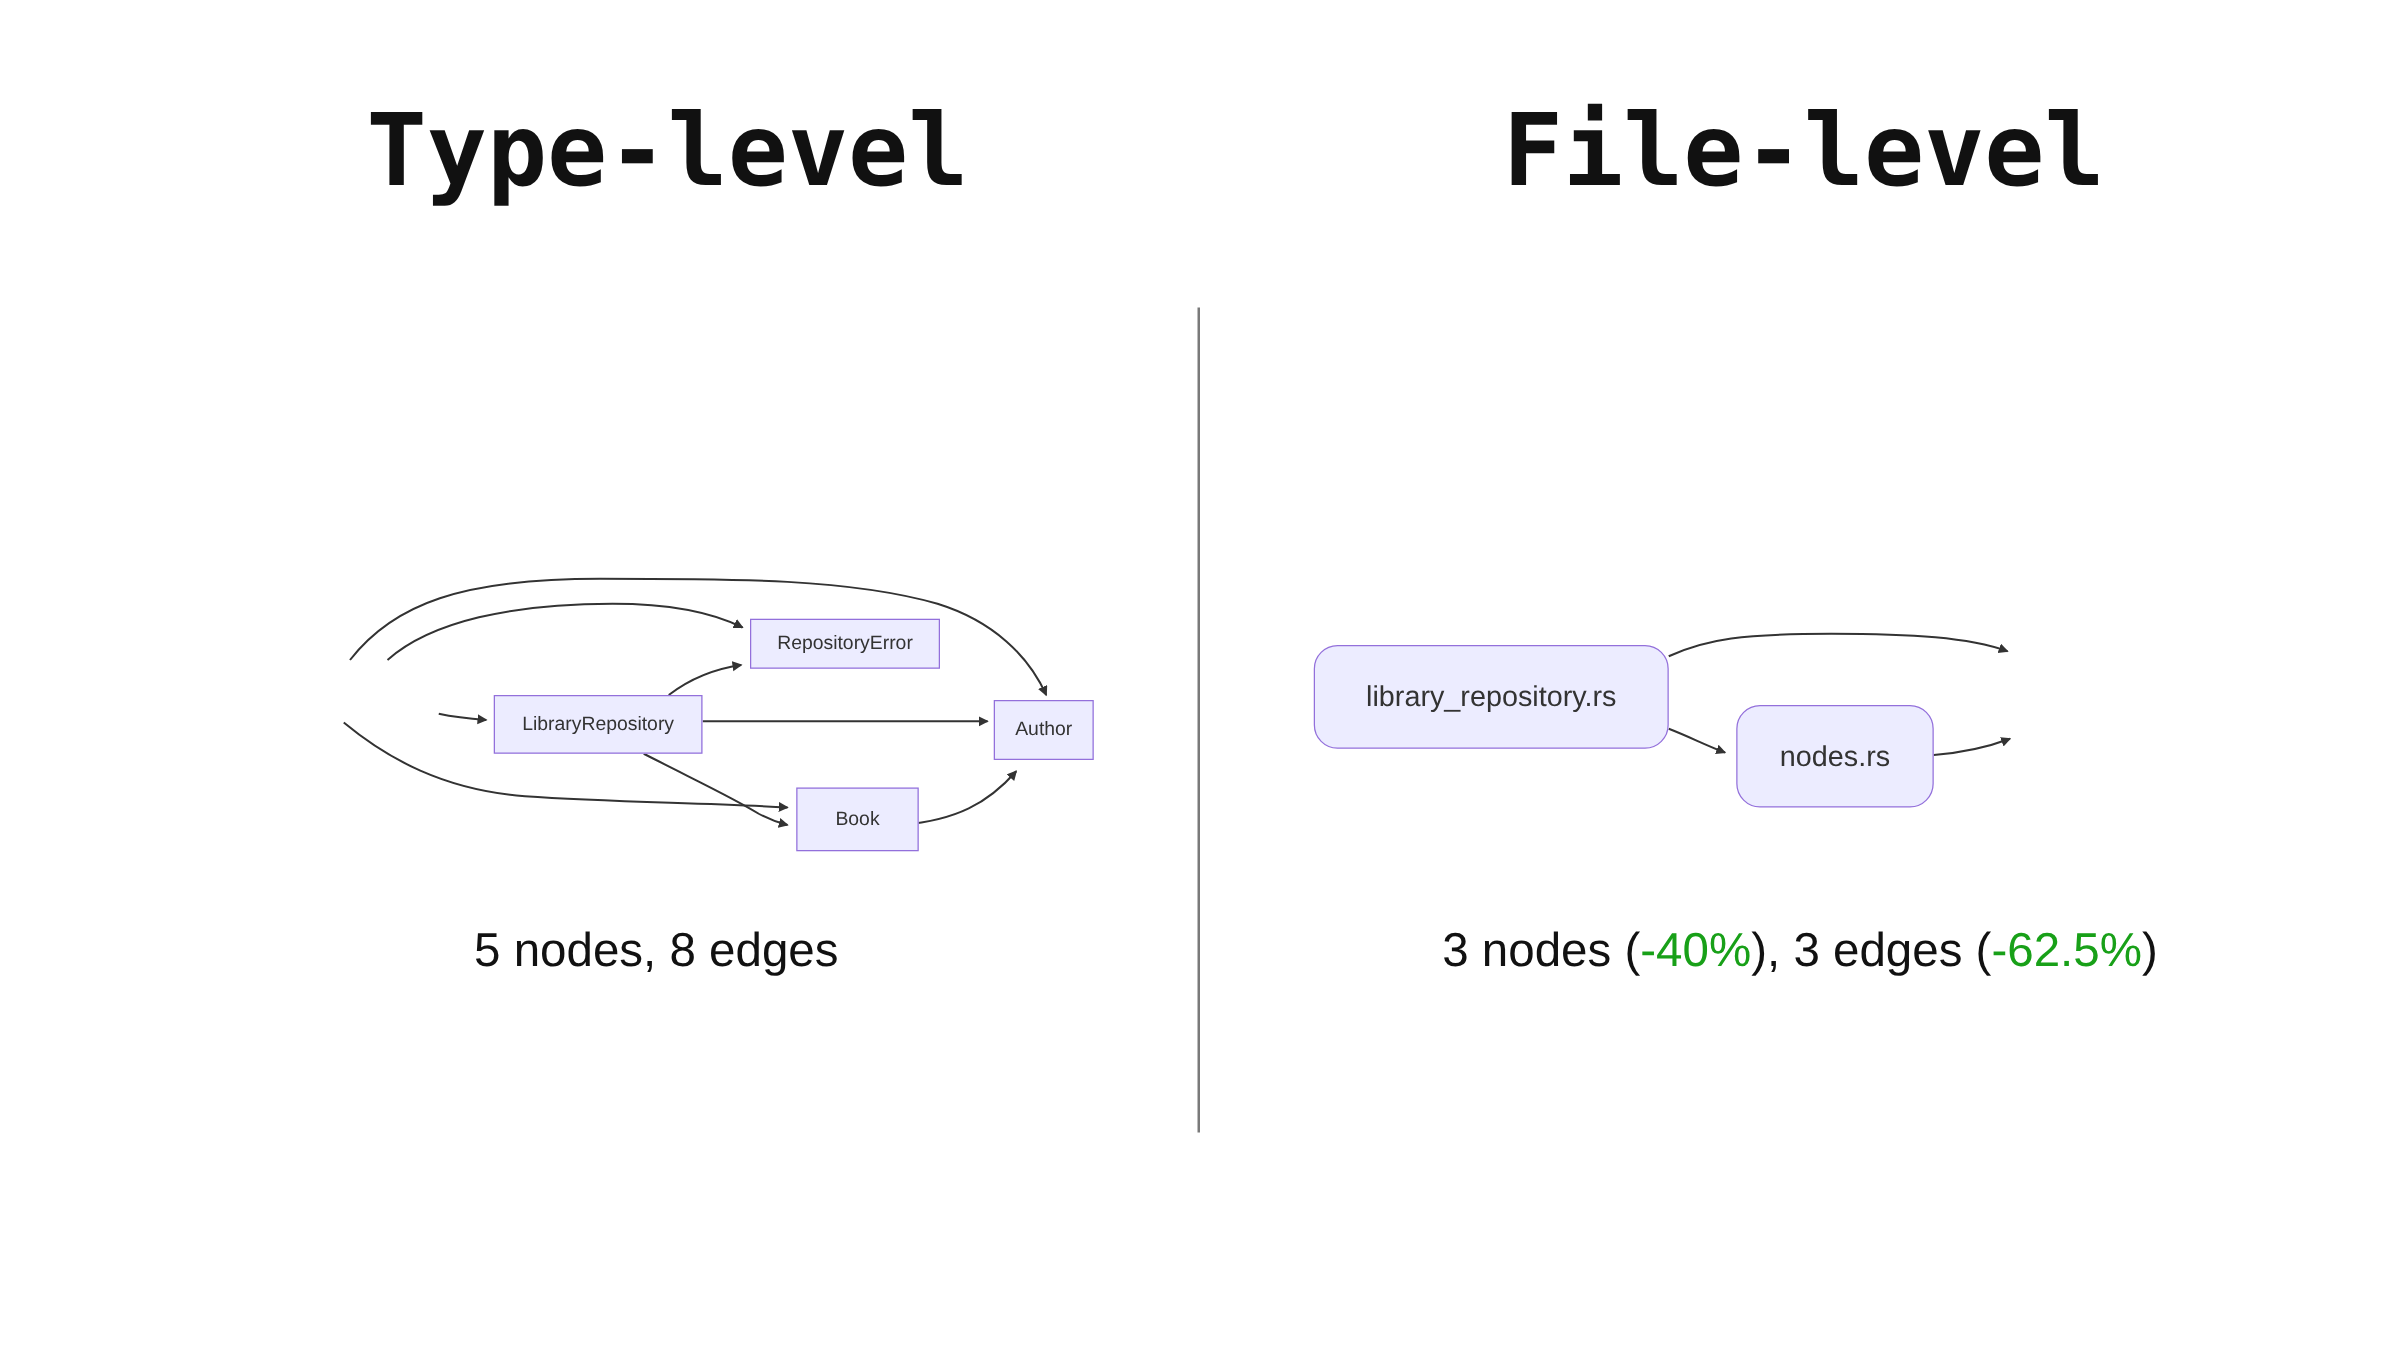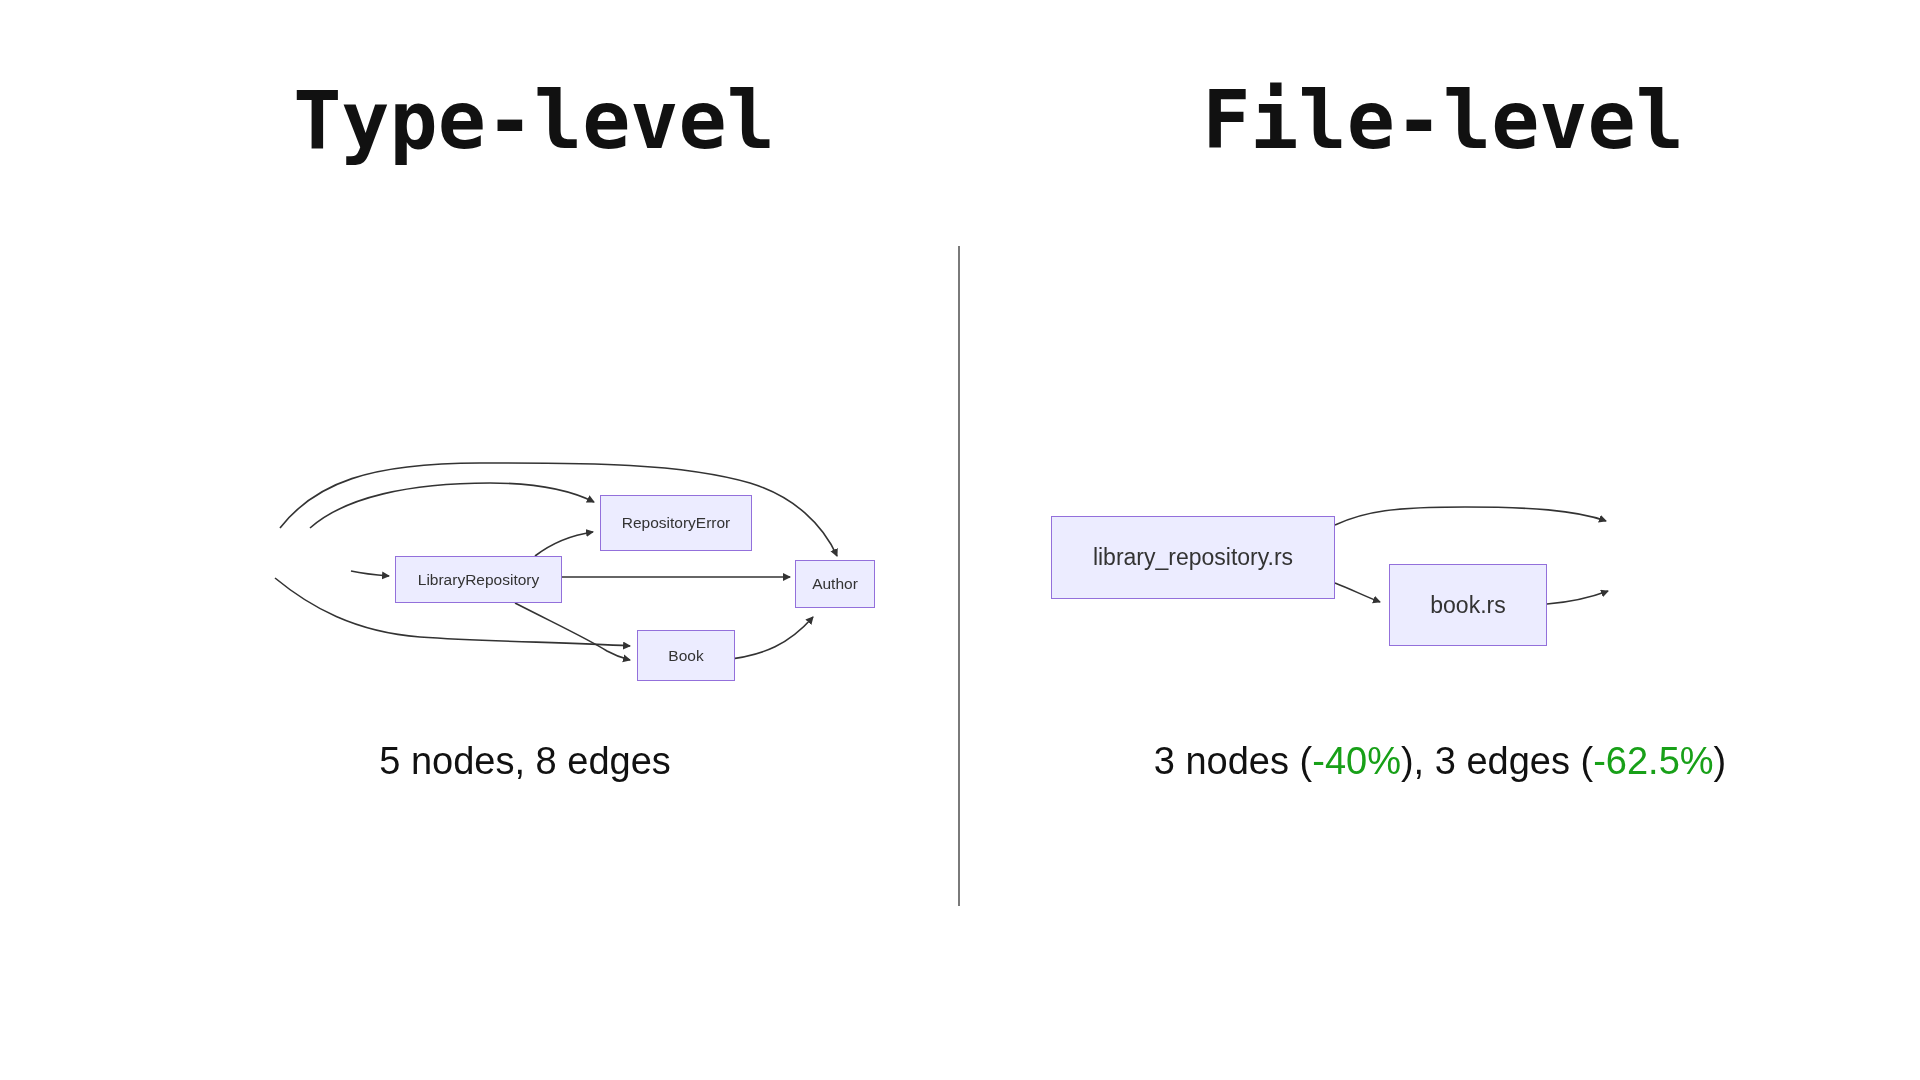--- a/index.html
+++ b/index.html
@@ -45,26 +45,26 @@
     border: 1px solid #9370DB;
     color: #333333;
     display: flex;
     align-items: center;
     justify-content: center;
     text-align: center;
     box-sizing: border-box;
     white-space: nowrap;
   }
   .node-sm { font-size: 15.5px; }
-  .node-lg { font-size: 23px; }
+  .node-lg { font-size: 23px; border-radius: 19px; }
 
   
   #node-plr    { left: 13px;  top: 73px;  width: 218px; height: 50px; }
   #node-lr     { left: 275px; top: 101px; width: 167px; height: 47px; }
-  #node-re     { left: 480px; top: 40px;  width: 152px; height: 56px; }
+  #node-re     { left: 480px; top: 40px;  width: 152px; height: 40px; }
   #node-author { left: 675px; top: 105px; width: 80px;  height: 48px; }
   #node-book   { left: 517px; top: 175px; width: 98px;  height: 51px; }
 
   
   #node-libfile    { left: 11px;  top: 26px; width: 284px; height: 83px; }
   #node-bookfile   { left: 349px; top: 74px; width: 158px; height: 82px; }
   #node-authorfile { left: 575px; top: 26px; width: 176px; height: 82px; }
 
   .caption {
     position: absolute;
@@ -111,20 +111,20 @@
   <div class="node node-sm" id="node-book">Book</div>
 </div>
 
 <div class="diagram" id="diagram-right">
   <svg class="edges-svg" width="780" height="180" viewBox="0 0 780 180">
     <path class="edge" d="M295,35 C325,21 355,17 425,17 C490,17 535,20 566,31" marker-end="url(#arrow)"></path>
     <path class="edge" d="M295,93 C313,100 324,106 340,112" marker-end="url(#arrow)"></path>
     <path class="edge" d="M507,114 C532,112 552,107 568,101" marker-end="url(#arrow)"></path>
   </svg>
   <div class="node node-lg" id="node-libfile">library_repository.rs</div>
-  <div class="node node-lg" id="node-bookfile">book.rs</div>
+  <div class="node node-lg" id="node-bookfile">nodes.rs</div>
 </div>
 
 <div class="caption" id="caption-left">5 nodes, 8 edges</div>
 
 <div class="caption" id="caption-right">
   <span>3 nodes (</span><span class="green">-40%</span><span>), 3 edges (</span><span class="green">-62.5%</span><span>)</span>
 </div>
 
 </body></html>

